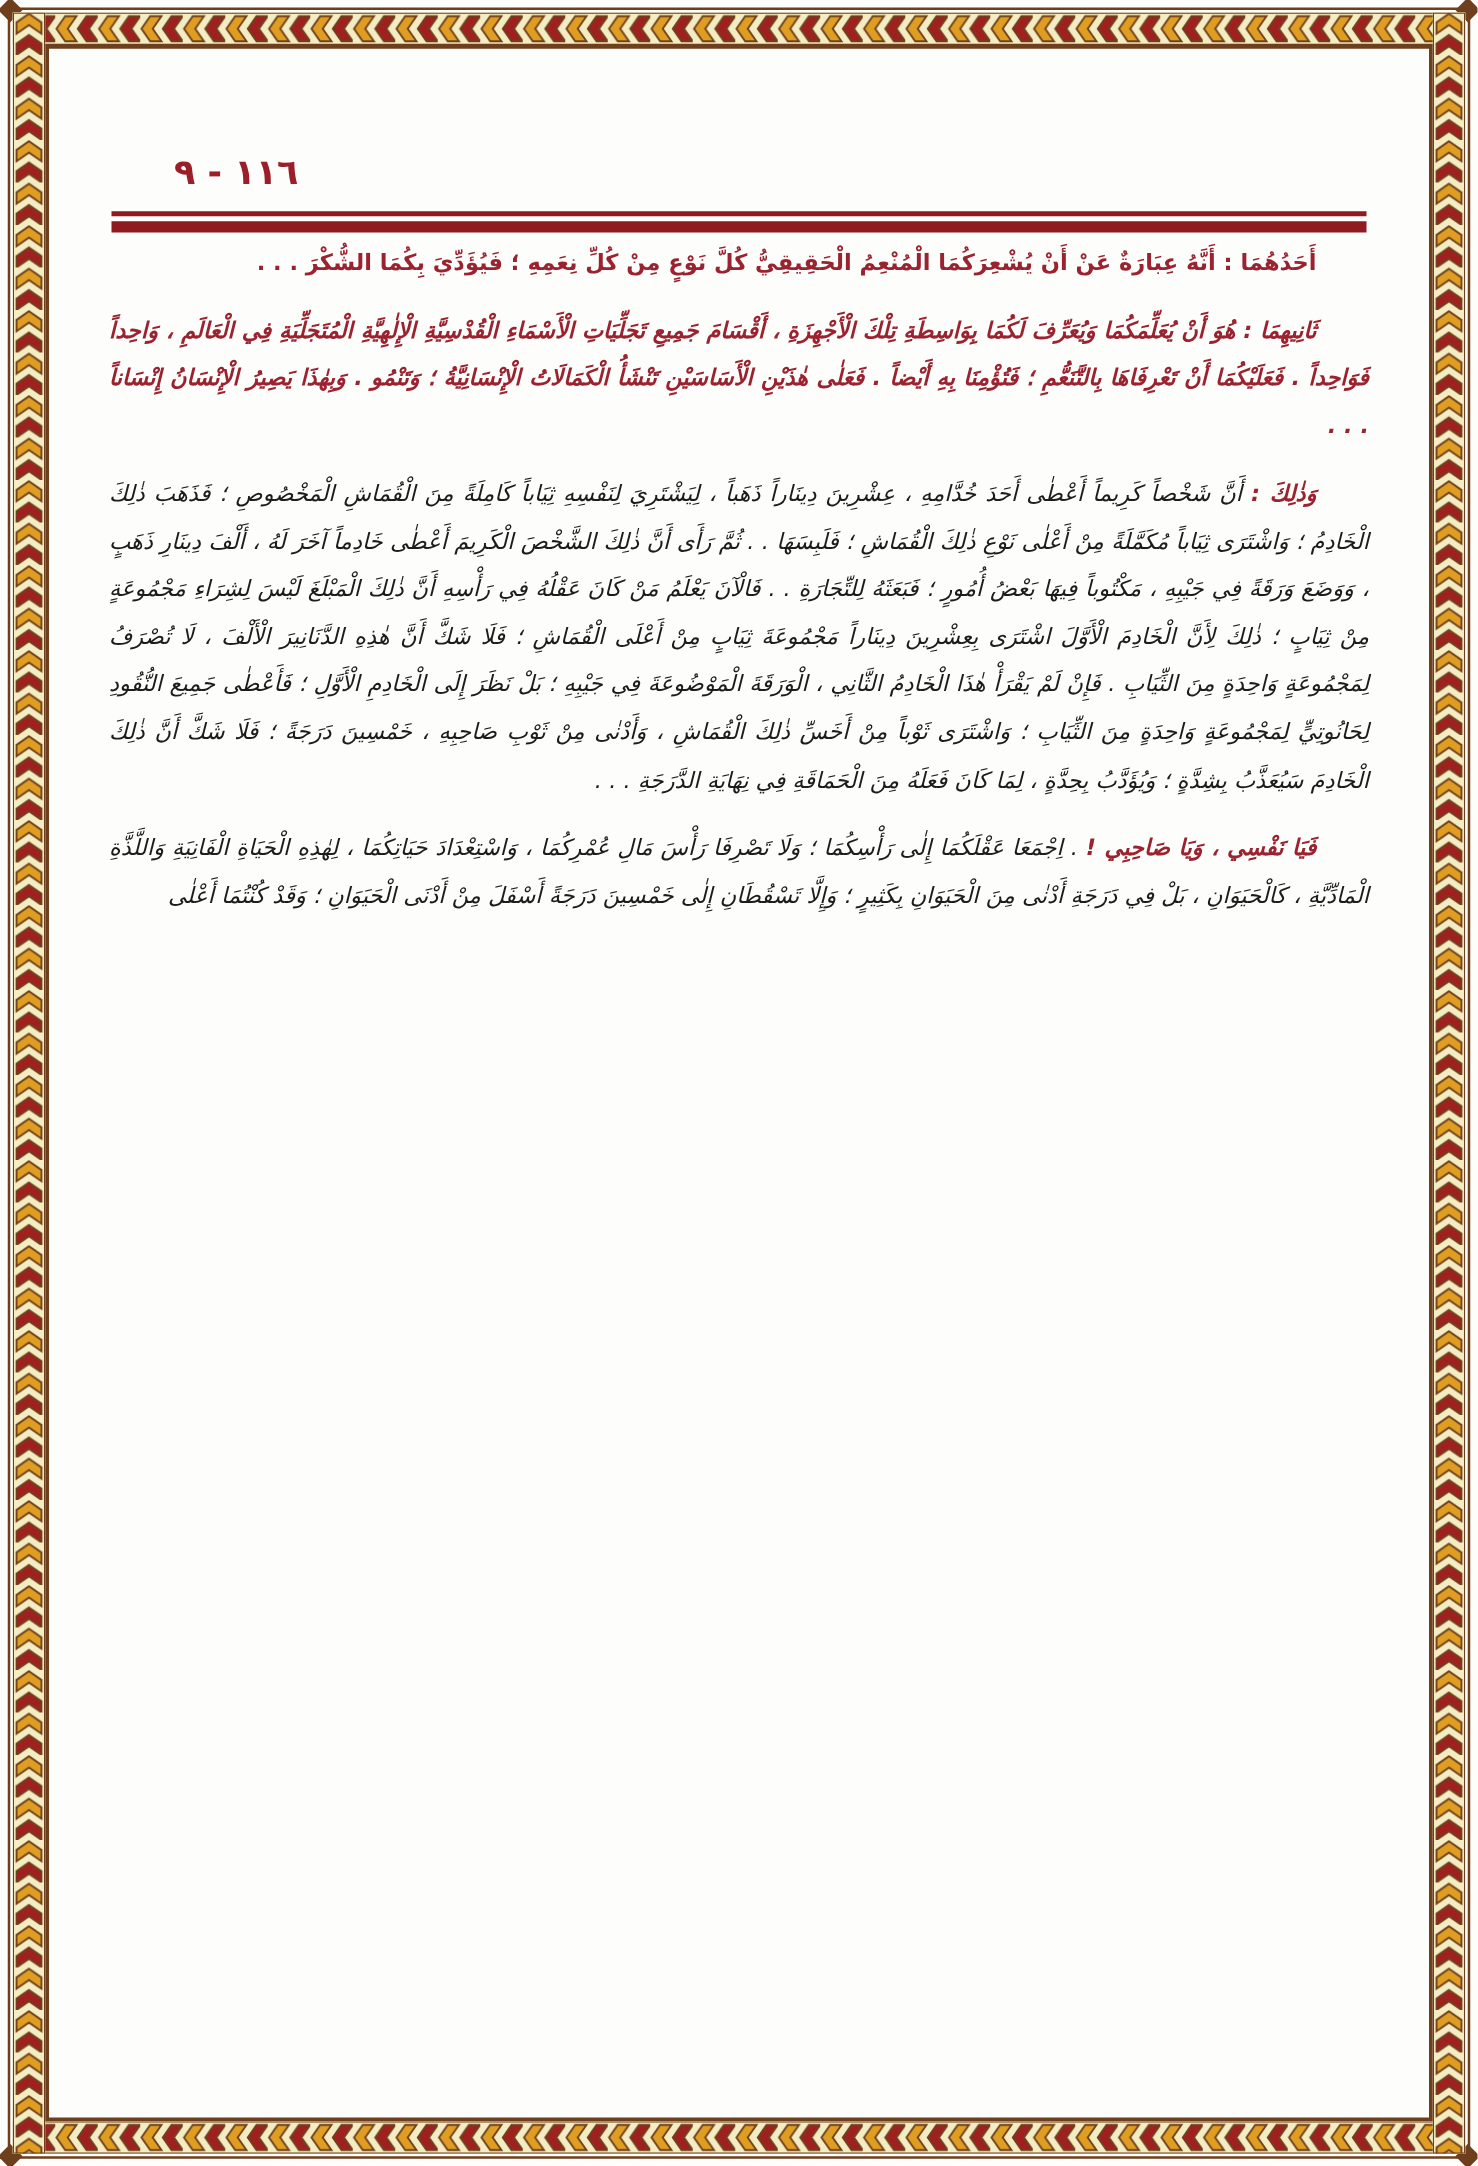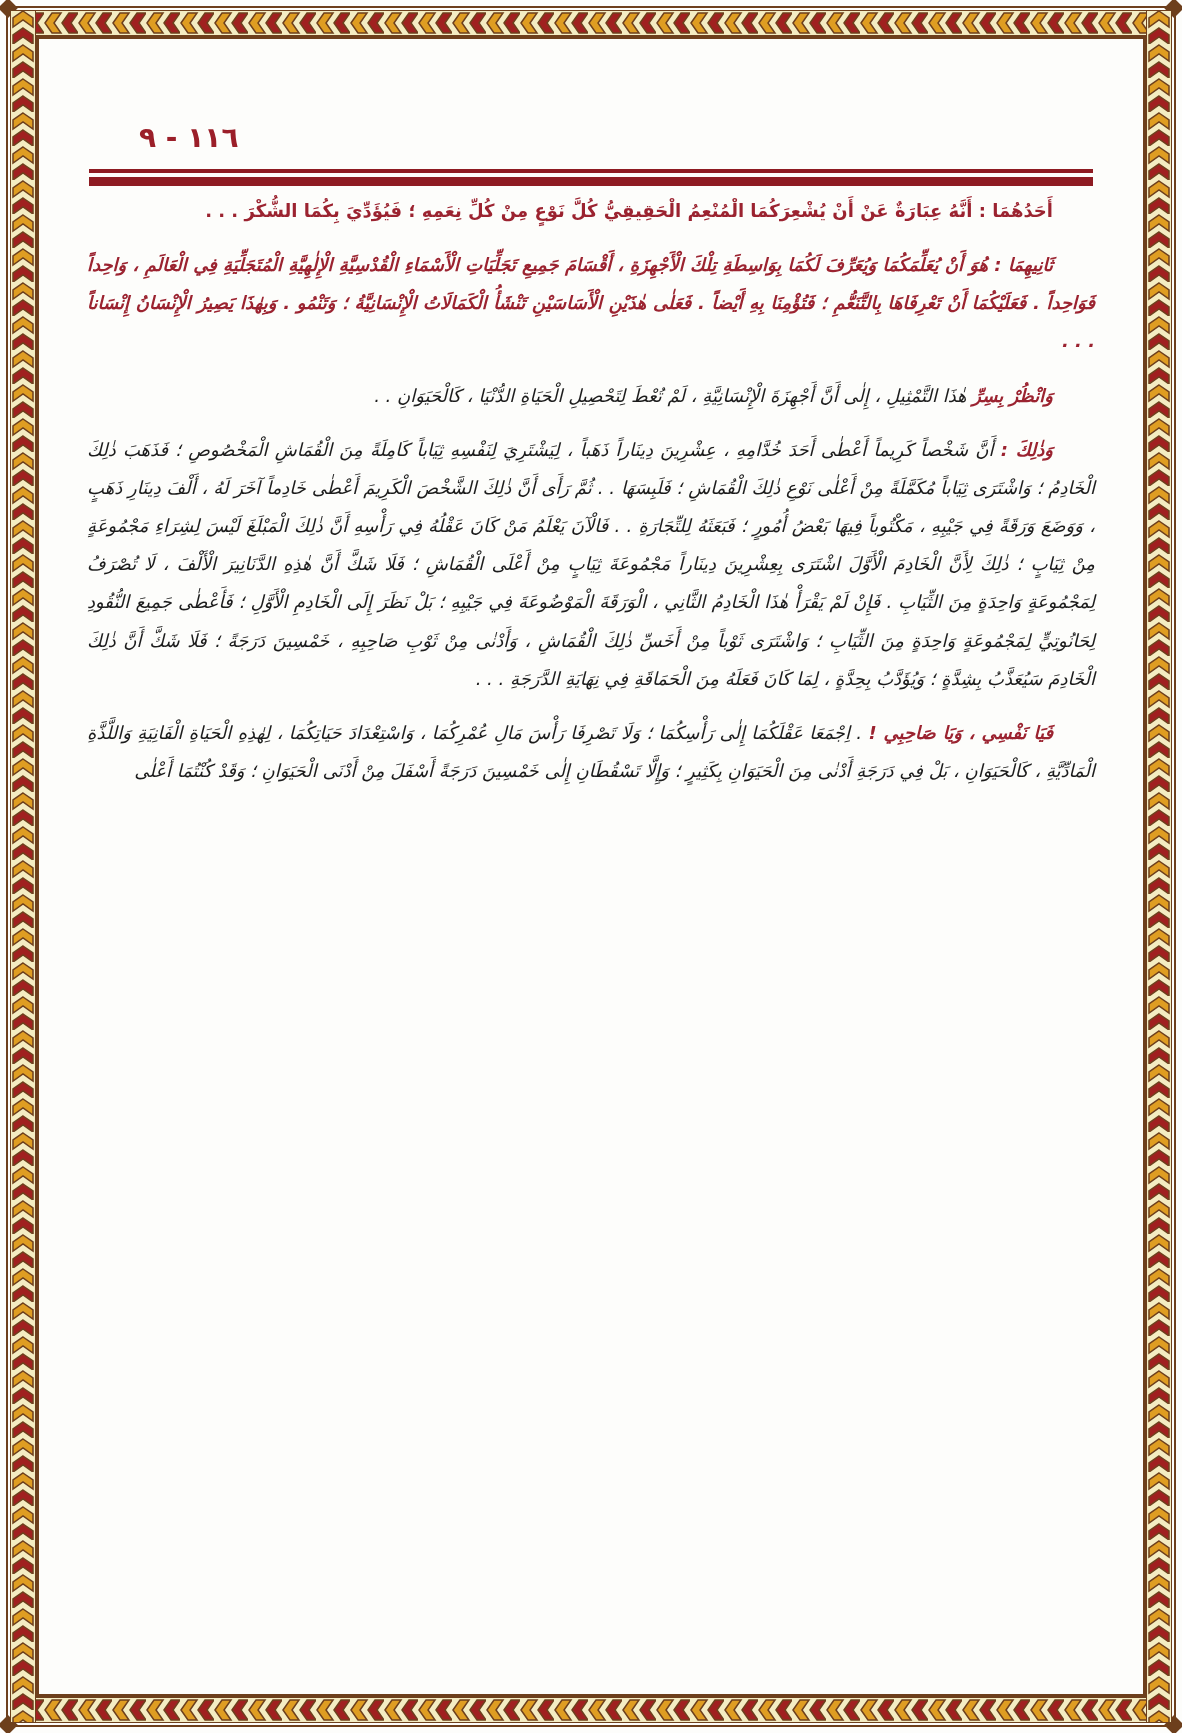--- a/index.html
+++ b/index.html
@@ -139,21 +139,20 @@
       <div class="thin"></div>
       <div class="thick"></div>
     </div>
 
     <div class="body-text">
 
       <p class="para all-red"><span>أَحَدُهُمَا : أَنَّهُ عِبَارَةٌ عَنْ أَنْ يُشْعِرَكُمَا الْمُنْعِمُ الْحَقِيقِيُّ كُلَّ نَوْعٍ مِنْ كُلِّ نِعَمِهِ ؛ فَيُؤَدِّيَ بِكُمَا الشُّكْرَ . . .</span></p>
 
       <p class="para all-red"><span>ثَانِيهِمَا : هُوَ أَنْ يُعَلِّمَكُمَا وَيُعَرِّفَ لَكُمَا بِوَاسِطَةِ تِلْكَ الْأَجْهِزَةِ ، أَقْسَامَ جَمِيعِ تَجَلِّيَاتِ الْأَسْمَاءِ الْقُدْسِيَّةِ الْإِلٰهِيَّةِ الْمُتَجَلِّيَةِ فِي الْعَالَمِ ، وَاحِداً فَوَاحِداً . فَعَلَيْكُمَا أَنْ تَعْرِفَاهَا بِالتَّنَعُّمِ ؛ فَتُؤْمِنَا بِهِ أَيْضاً . فَعَلٰى هٰذَيْنِ الْأَسَاسَيْنِ تَنْشَأُ الْكَمَالَاتُ الْإِنْسَانِيَّةُ ؛ وَتَنْمُو . وَبِهٰذَا يَصِيرُ الْإِنْسَانُ إِنْسَاناً . . .</span></p>
 
-      <p class="para"><span class="seg-red">وَانْظُرْ بِسِرِّ</span><span class="seg-black"> هٰذَا التَّمْثِيلِ ، إِلٰى أَنَّ أَجْهِزَةَ الْإِنْسَانِيَّةِ ، لَمْ تُعْطَ لِتَحْصِيلِ الْحَيَاةِ الدُّنْيَا ، كَالْحَيَوَانِ . .</span></p>
 
       <p class="para"><span class="seg-red">وَذٰلِكَ :</span><span class="seg-black"> أَنَّ شَخْصاً كَرِيماً أَعْطٰى أَحَدَ خُدَّامِهِ ، عِشْرِينَ دِينَاراً ذَهَباً ، لِيَشْتَرِيَ لِنَفْسِهِ ثِيَاباً كَامِلَةً مِنَ الْقُمَاشِ الْمَخْصُوصِ ؛ فَذَهَبَ ذٰلِكَ الْخَادِمُ ؛ وَاشْتَرَى ثِيَاباً مُكَمَّلَةً مِنْ أَعْلٰى نَوْعِ ذٰلِكَ الْقُمَاشِ ؛ فَلَبِسَهَا . . ثُمَّ رَأَى أَنَّ ذٰلِكَ الشَّخْصَ الْكَرِيمَ أَعْطٰى خَادِماً آخَرَ لَهُ ، أَلْفَ دِينَارِ ذَهَبٍ ، وَوَضَعَ وَرَقَةً فِي جَيْبِهِ ، مَكْتُوباً فِيهَا بَعْضُ أُمُورٍ ؛ فَبَعَثَهُ لِلتِّجَارَةِ . . فَالْآنَ يَعْلَمُ مَنْ كَانَ عَقْلُهُ فِي رَأْسِهِ أَنَّ ذٰلِكَ الْمَبْلَغَ لَيْسَ لِشِرَاءِ مَجْمُوعَةٍ مِنْ ثِيَابٍ ؛ ذٰلِكَ لِأَنَّ الْخَادِمَ الْأَوَّلَ اشْتَرَى بِعِشْرِينَ دِينَاراً مَجْمُوعَةَ ثِيَابٍ مِنْ أَعْلَى الْقُمَاشِ ؛ فَلَا شَكَّ أَنَّ هٰذِهِ الدَّنَانِيرَ الْأَلْفَ ، لَا تُصْرَفُ لِمَجْمُوعَةٍ وَاحِدَةٍ مِنَ الثِّيَابِ . فَإِنْ لَمْ يَقْرَأْ هٰذَا الْخَادِمُ الثَّانِي ، الْوَرَقَةَ الْمَوْضُوعَةَ فِي جَيْبِهِ ؛ بَلْ نَظَرَ إِلَى الْخَادِمِ الْأَوَّلِ ؛ فَأَعْطٰى جَمِيعَ النُّقُودِ لِحَانُوتِيٍّ لِمَجْمُوعَةٍ وَاحِدَةٍ مِنَ الثِّيَابِ ؛ وَاشْتَرَى ثَوْباً مِنْ أَخَسِّ ذٰلِكَ الْقُمَاشِ ، وَأَدْنٰى مِنْ ثَوْبِ صَاحِبِهِ ، خَمْسِينَ دَرَجَةً ؛ فَلَا شَكَّ أَنَّ ذٰلِكَ الْخَادِمَ سَيُعَذَّبُ بِشِدَّةٍ ؛ وَيُؤَدَّبُ بِحِدَّةٍ ، لِمَا كَانَ فَعَلَهُ مِنَ الْحَمَاقَةِ فِي نِهَايَةِ الدَّرَجَةِ . . .</span></p>
 
       <p class="para"><span class="seg-red">فَيَا نَفْسِي ، وَيَا صَاحِبِي !</span><span class="seg-black"> . اِجْمَعَا عَقْلَكُمَا إِلٰى رَأْسِكُمَا ؛ وَلَا تَصْرِفَا رَأْسَ مَالِ عُمْرِكُمَا ، وَاسْتِعْدَادَ حَيَاتِكُمَا ، لِهٰذِهِ الْحَيَاةِ الْفَانِيَةِ وَاللَّذَّةِ الْمَادِّيَّةِ ، كَالْحَيَوَانِ ، بَلْ فِي دَرَجَةِ أَدْنٰى مِنَ الْحَيَوَانِ بِكَثِيرٍ ؛ وَإِلَّا تَسْقُطَانِ إِلٰى خَمْسِينَ دَرَجَةً أَسْفَلَ مِنْ أَدْنَى الْحَيَوَانِ ؛ وَقَدْ كُنْتُمَا أَعْلٰى</span></p>
 
     </div>
   </div>
 </div>
 
 </body></html>

